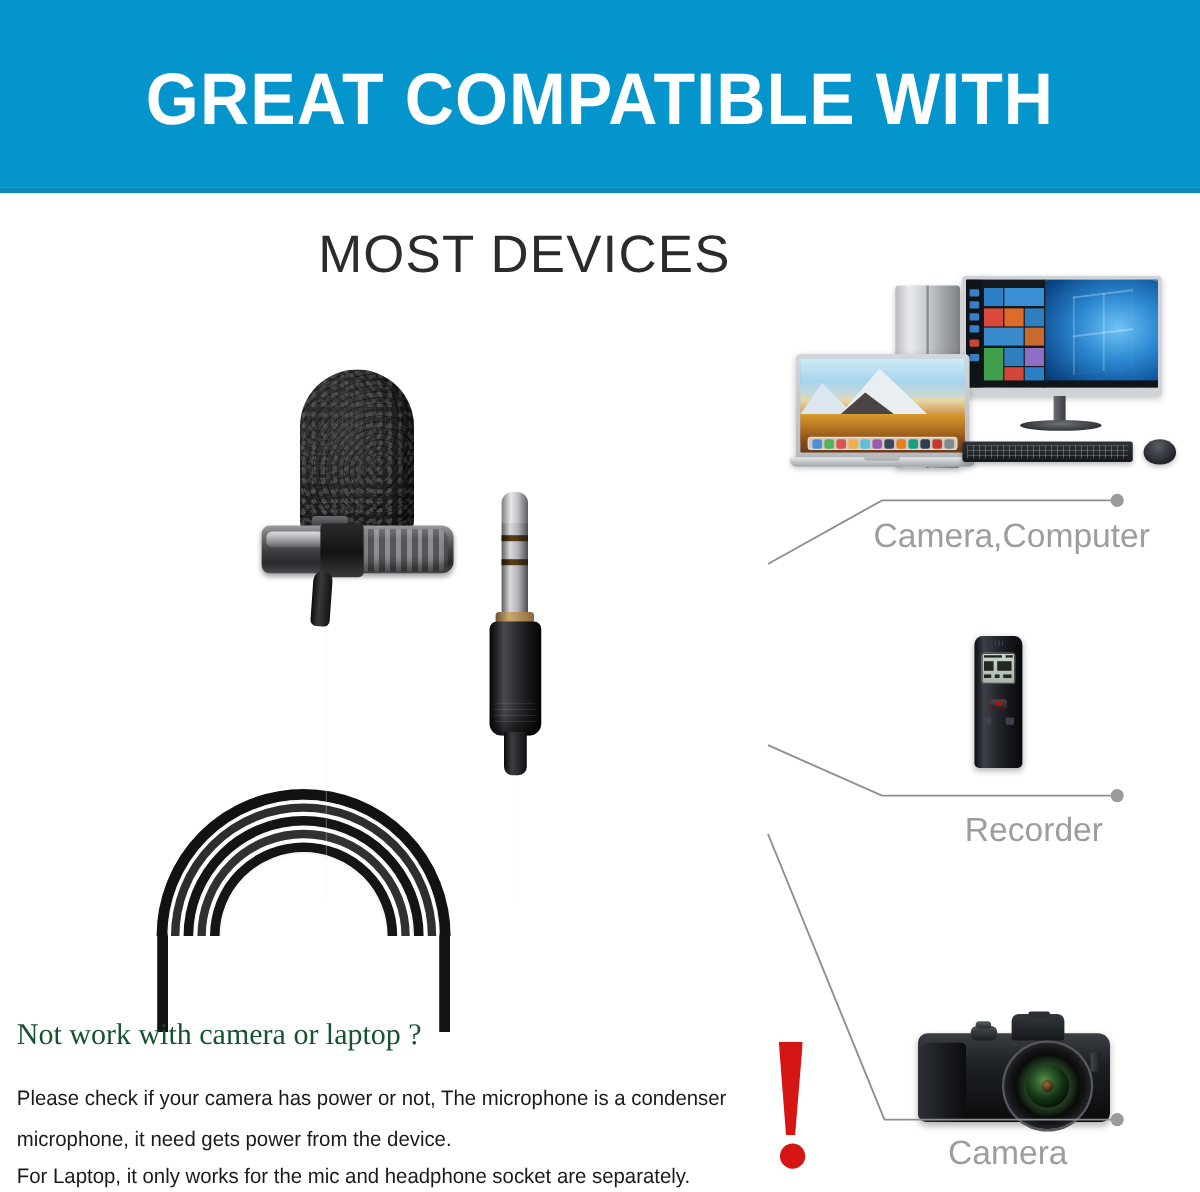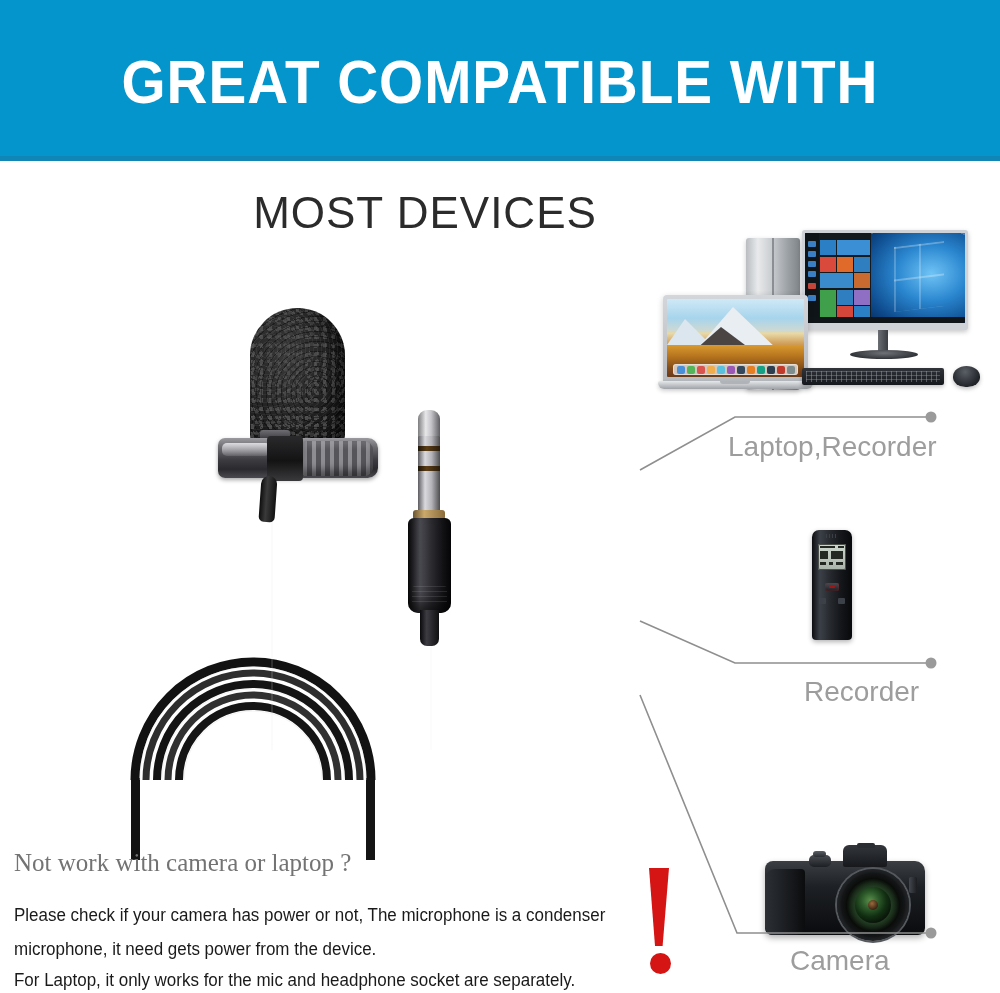--- a/index.html
+++ b/index.html
@@ -27,21 +27,21 @@
     font-weight:bold;
     font-size:61px;
     letter-spacing:1px;
     line-height:64px;
     transform:scaleX(0.93);
     white-space:nowrap;
   }
 
   
   .subtitle{
-    position:absolute;left:0;top:188px;width:850px;
+    position:absolute;left:12px;top:188px;width:850px;
     text-align:center;
     color:#2b2b2b;
     font-family:"Liberation Sans", sans-serif;
     font-weight:normal;
     font-size:44px;
     letter-spacing:1px;
     white-space:nowrap;
   }
 
   
@@ -57,21 +57,21 @@
   .lbl-laptop{left:728px;top:431px;}
   .lbl-recorder{left:783px;top:676px;margin-left:21px;}
   .lbl-camera{left:790px;top:945px;}
 
   
   .leaders{position:absolute;left:0;top:0;width:1000px;height:993px;pointer-events:none;}
 
   
   .warn-title{
     position:absolute;left:14px;top:849px;
-    color:#737373;
+    color:#14532d;
     font-family:"Liberation Serif", serif;
     font-size:25px;
     font-weight:normal;
     white-space:nowrap;
   }
   .body-text{
     position:absolute;left:14px;
     color:#1a1a1a;
     font-family:"Liberation Sans", sans-serif;
     font-size:17.5px;
@@ -498,21 +498,21 @@
 
       <path d="M640,695 L737,933 L928,933"></path>
     </g>
     <g fill="#9a9a9a">
       <circle cx="931" cy="417" r="5.5"></circle>
       <circle cx="931" cy="663" r="5.5"></circle>
       <circle cx="931" cy="933" r="5.5"></circle>
     </g>
   </svg>
 
-  <div class="dev-label lbl-laptop">Laptop,Recorder</div>
+  <div class="dev-label lbl-laptop">Camera,Computer</div>
   <div class="dev-label lbl-recorder">Recorder</div>
   <div class="dev-label lbl-camera">Camera</div>
 
   <div class="excl">
     <div class="excl-bar2"></div>
     <div class="excl-dot"></div>
   </div>
 
   <div class="warn-title">Not work with camera or laptop ?</div>
   <div class="body-text bt1">Please check if your camera has power or not, The microphone is a condenser</div>

